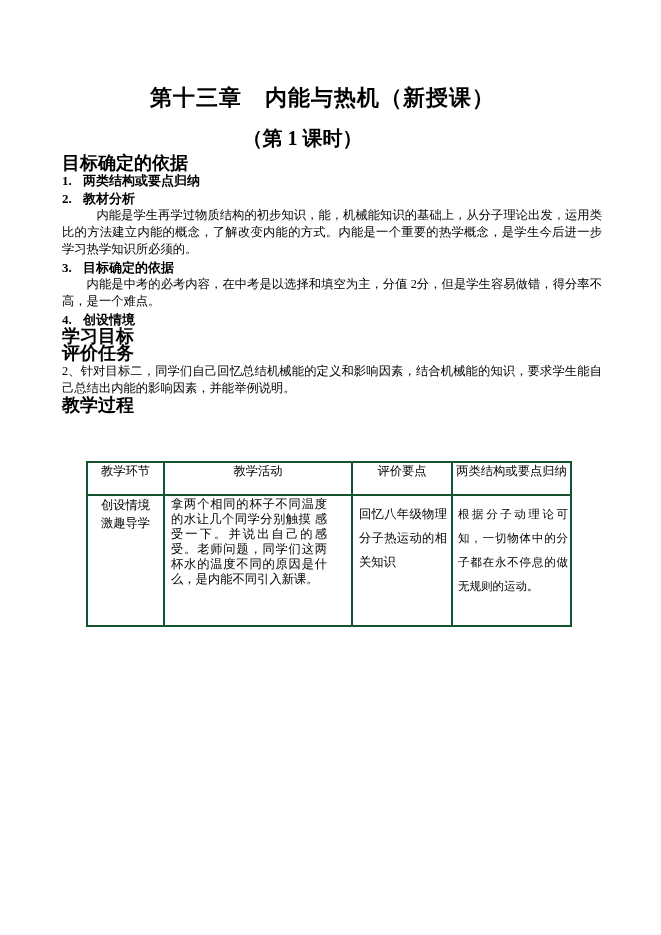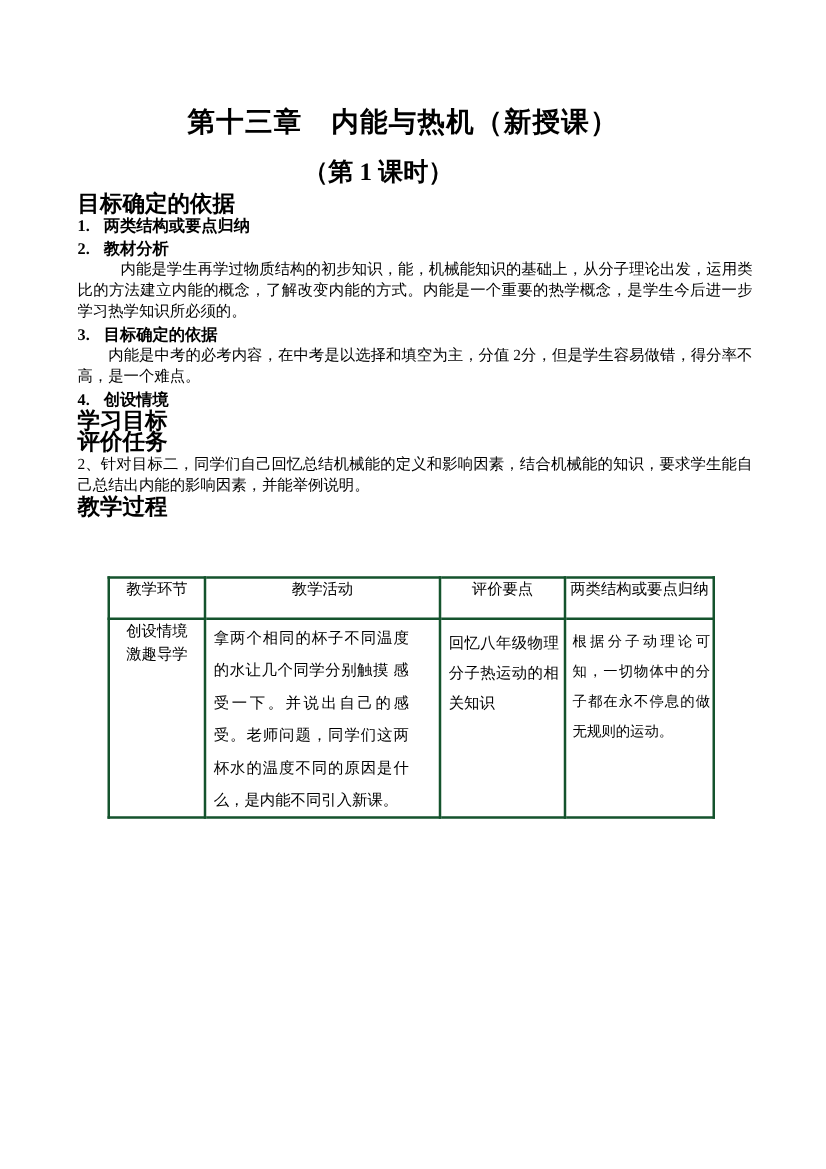--- a/index.html
+++ b/index.html
@@ -87,21 +87,21 @@
   td.cell-stage {
     text-align: center;
     vertical-align: middle;
     white-space: pre-line;
     line-height: 18px;
     padding: 0 4px 28px 4px;
     margin-left: 24px;
   }
   td.cell-activity {
     text-align: justify;
-    line-height: 26px;
+    line-height: 15px;
     padding: 1px 24px 0 6px;
   }
   td.cell-eval {
     text-align: justify;
     line-height: 24px;
     padding: 6px 4px 0 6px;
   }
   td.cell-summary {
     text-align: justify;
     line-height: 24px;

